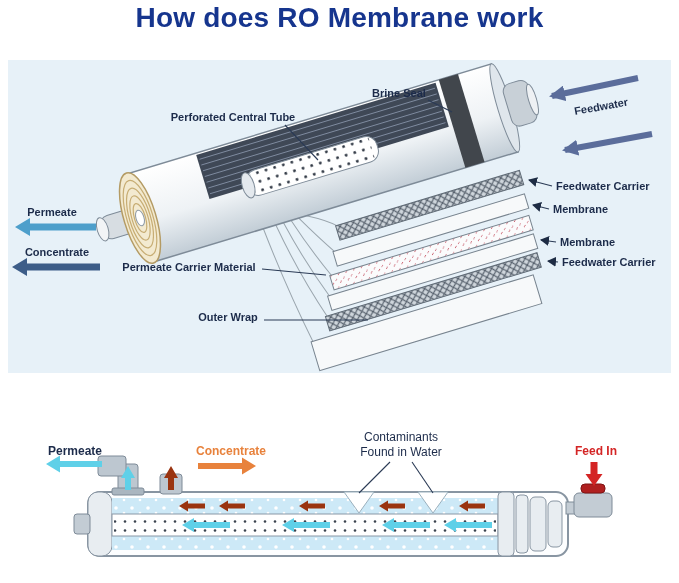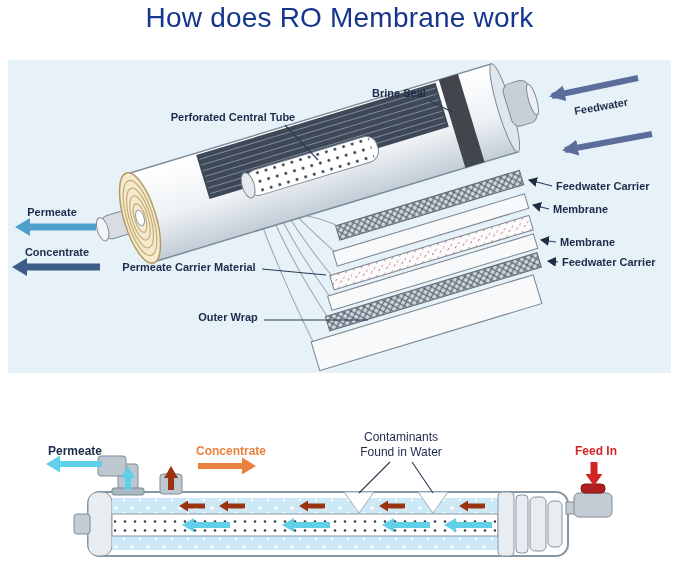--- a/index.html
+++ b/index.html
@@ -1,19 +1,19 @@
 <!DOCTYPE html>
 <html><head>
 <meta charset="utf-8">
 <style>
   html,body{margin:0;padding:0}
   body{width:679px;height:583px;background:#ffffff;position:relative;overflow:hidden;
        font-family:"Liberation Sans",sans-serif}
   .page-title{position:absolute;top:2px;left:0;width:100%;text-align:center;margin:0;
-      font-size:28px;font-weight:normal;color:#16358e;letter-spacing:.2px}
+      font-size:28px;font-weight:bold;color:#16358e;letter-spacing:.2px}
   .panel{position:absolute;left:8px;top:60px;width:663px;height:313px;background:#e7f1f8}
   svg{position:absolute;left:0;display:block}
   .upper-svg{top:60px}
   .lower-svg{top:400px}
   text{font-family:"Liberation Sans",sans-serif}
   .t11{font-size:11px;font-weight:bold}
   .t12b{font-size:12px;font-weight:bold}
   .t12{font-size:12px}
   .ldr{stroke:#2a3a55;stroke-width:1.1;fill:none}
   .fan{stroke:#9aa5ad;stroke-width:1;fill:none}

